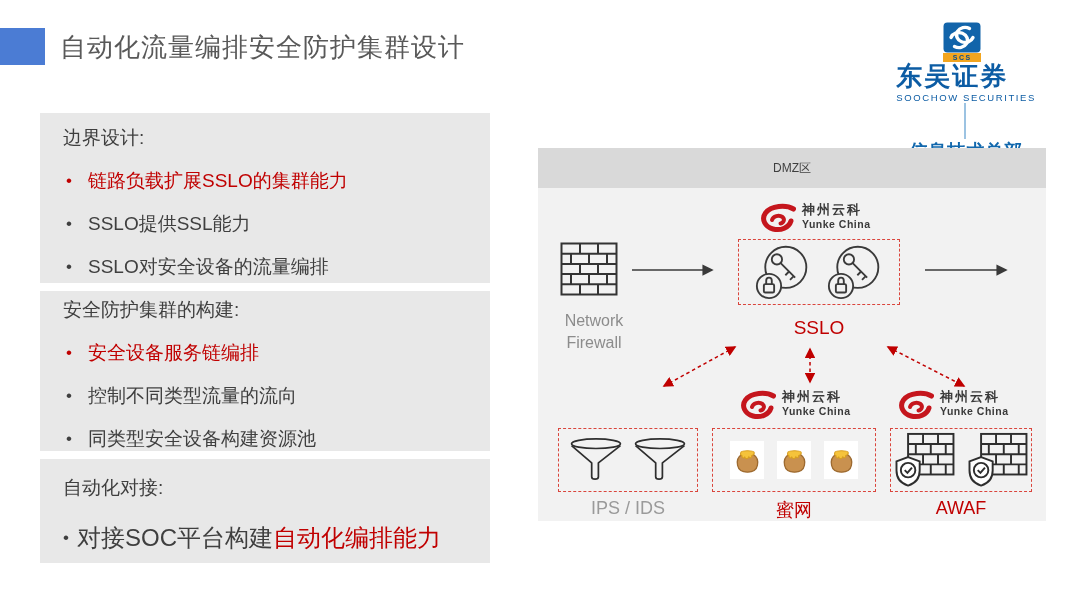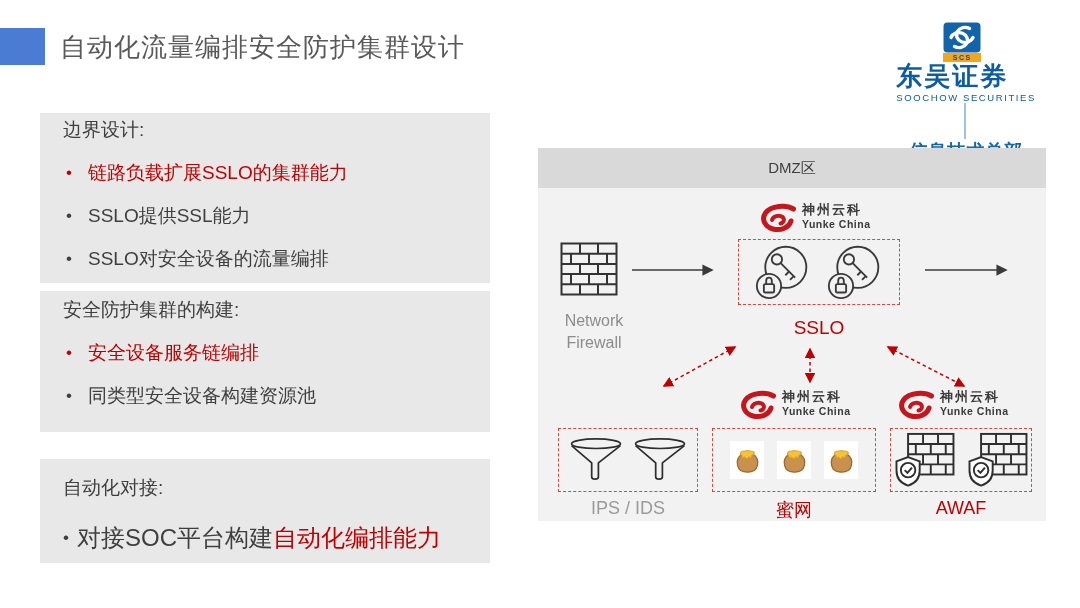--- a/index.html
+++ b/index.html
@@ -15,36 +15,36 @@
   .scs-bar{height:9px;background:#f2a51f;display:flex;align-items:center;justify-content:center;
            font-size:7px;font-weight:700;color:#0c4e8c;letter-spacing:1.5px;line-height:9px;}
   .brand-names{display:flex;flex-direction:column;justify-content:center;}
   .brand-cn{font-size:26px;font-weight:700;color:#0c5ca4;letter-spacing:2px;line-height:28px;}
   .brand-en{font-size:9.5px;color:#0c5ca4;letter-spacing:1.6px;margin-top:2px;}
   .brand-divider{width:2px;height:36px;background:#9cc3e2;margin:0 12px 0 10px;}
   .brand-dept{font-size:18px;font-weight:700;color:#1268ad;letter-spacing:1px;}
   
   .panel{position:absolute;left:40px;width:450px;background:#e8e8e8;box-sizing:border-box;
          padding-left:23px;padding-right:10px;}
-  .panel-1{top:113px;height:170px;padding-top:4px;}
-  .panel-2{top:291px;height:141px;padding-top:6px;}
+  .panel-1{top:113px;height:170px;padding-top:12px;}
+  .panel-2{top:291px;height:160px;padding-top:6px;}
   .panel-3{top:459px;height:104px;padding-top:16px;}
   .panel-heading{font-size:19px;line-height:26px;color:#3f3f3f;}
   .bullet{position:relative;font-size:19px;line-height:26px;margin-top:17px;
           padding-left:25px;color:#3f3f3f;}
   .bullet::before{content:"•";position:absolute;left:3px;top:0;font-size:17px;}
   .bullet.hl{color:#c00000;}
   .bullet-tight{position:relative;font-size:24px;line-height:26px;margin-top:24px;
                 padding-left:14px;color:#3f3f3f;}
   .bullet-tight::before{content:"•";position:absolute;left:0;top:0;font-size:17px;}
   .hl-inline{color:#c00000;}
   
   .zone{position:absolute;left:538px;top:148px;width:508px;height:373px;background:#f2f2f2;}
   .zone-header{position:absolute;left:0;top:0;width:100%;height:40px;background:#d9d9d9;
-               display:flex;align-items:center;justify-content:center;font-size:15px;color:#3f3f3f;}
+               display:flex;align-items:center;justify-content:center;font-size:12px;color:#3f3f3f;}
   .arrow-layer{position:absolute;left:0;top:0;pointer-events:none;}
   .dashed-box{position:absolute;border:1.5px dashed #da453c;box-sizing:border-box;
               display:flex;align-items:center;justify-content:center;}
   .sslo-box{left:200px;top:91px;width:162px;height:66px;gap:16px;}
   .ips-box{left:20px;top:280px;width:140px;height:64px;gap:10px;}
   .hp-box{left:174px;top:280px;width:164px;height:64px;gap:13px;}
   .awaf-box{left:352px;top:280px;width:142px;height:64px;gap:10px;}
   .node-label{position:absolute;text-align:center;font-size:18px;}
   .lbl-sslo{left:200px;top:169px;width:162px;color:#c00000;font-weight:500;font-size:19px;}
   .lbl-ips{left:20px;top:350px;width:140px;color:#9a9a9a;}
@@ -93,20 +93,21 @@
   <div class="panel panel-1">
     <div class="panel-heading">边界设计:</div>
     <div class="bullet hl">链路负载扩展SSLO的集群能力</div>
     <div class="bullet">SSLO提供SSL能力</div>
     <div class="bullet">SSLO对安全设备的流量编排</div>
   </div>
 
   <div class="panel panel-2">
     <div class="panel-heading">安全防护集群的构建:</div>
     <div class="bullet hl">安全设备服务链编排</div>
+    <div class="bullet">控制不同类型流量的流向</div>
     <div class="bullet">同类型安全设备构建资源池</div>
   </div>
 
   <div class="panel panel-3">
     <div class="panel-heading">自动化对接:</div>
     <div class="bullet-tight"><span>对接SOC平台构建</span><span class="hl-inline">自动化编排能力</span></div>
   </div>
 
   <div class="zone">
     <div class="zone-header">

